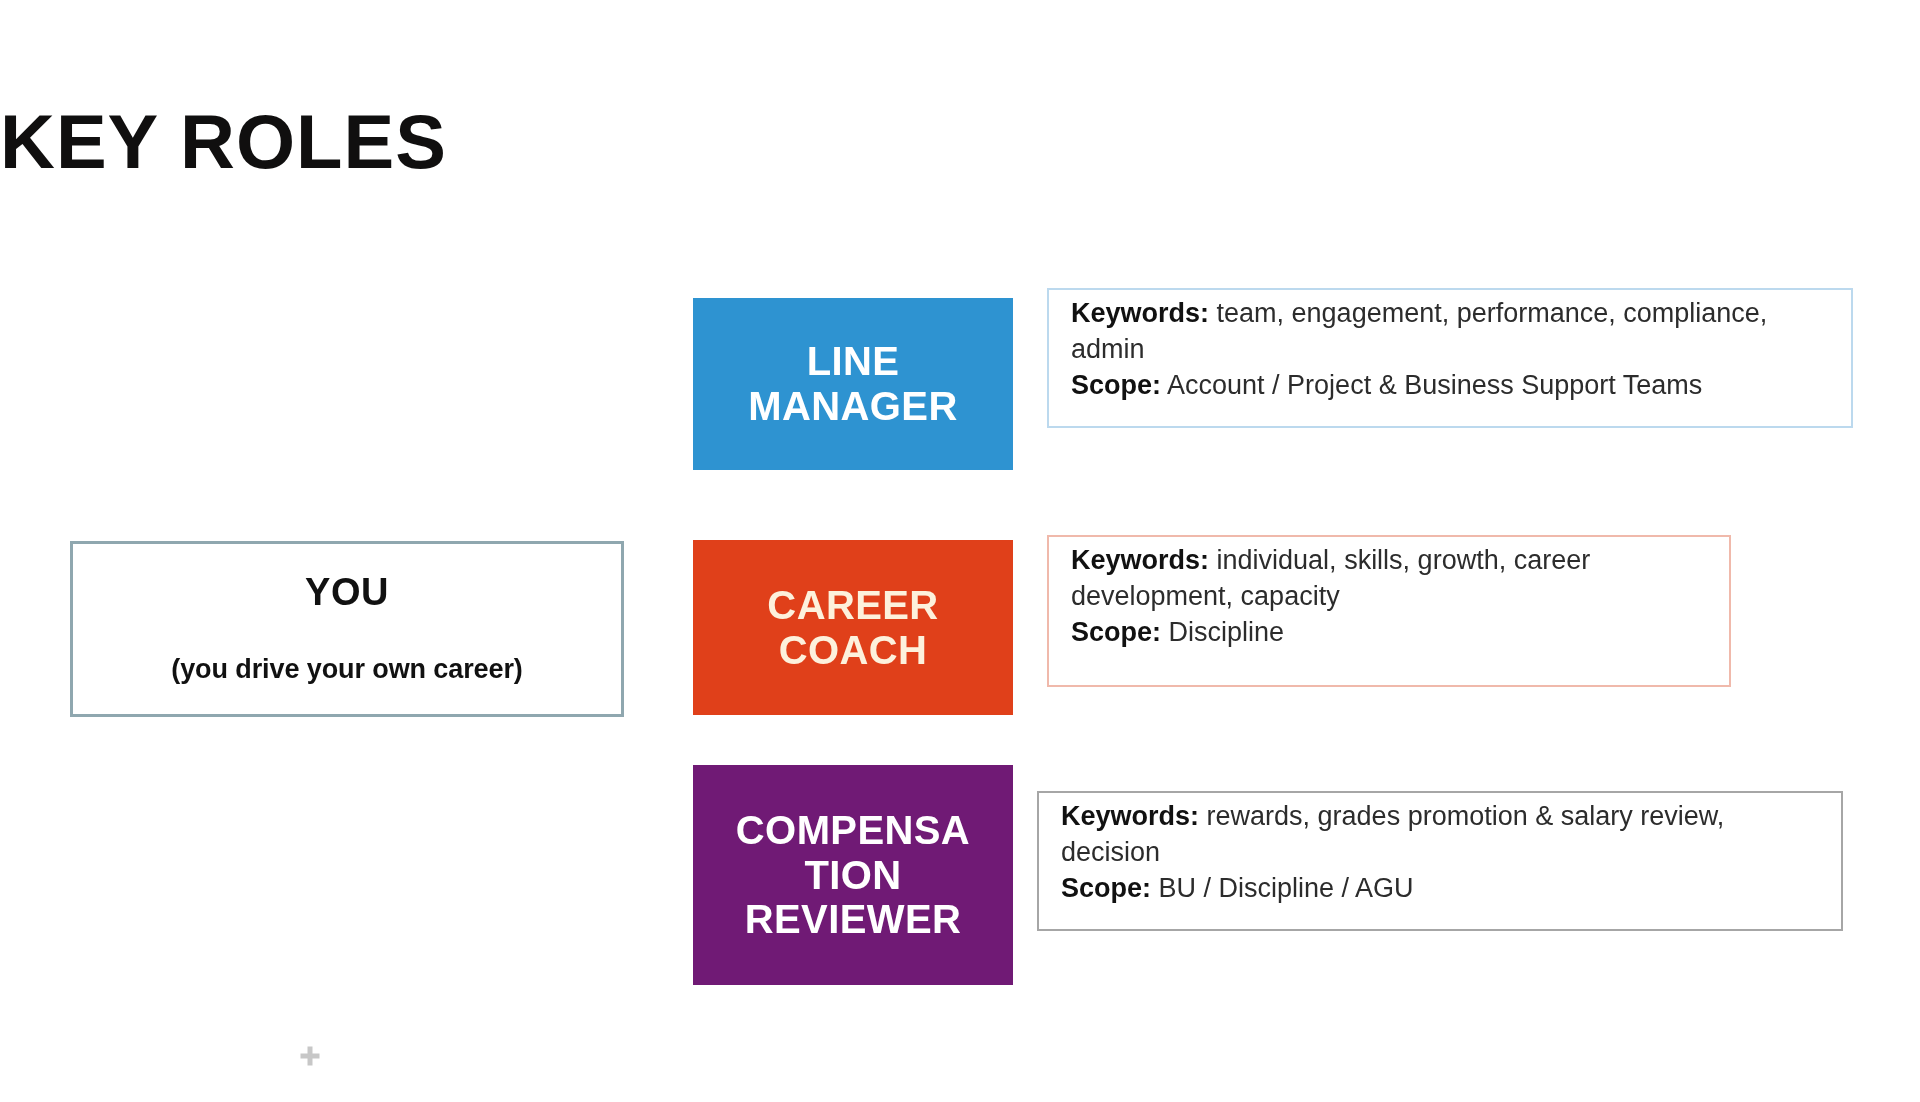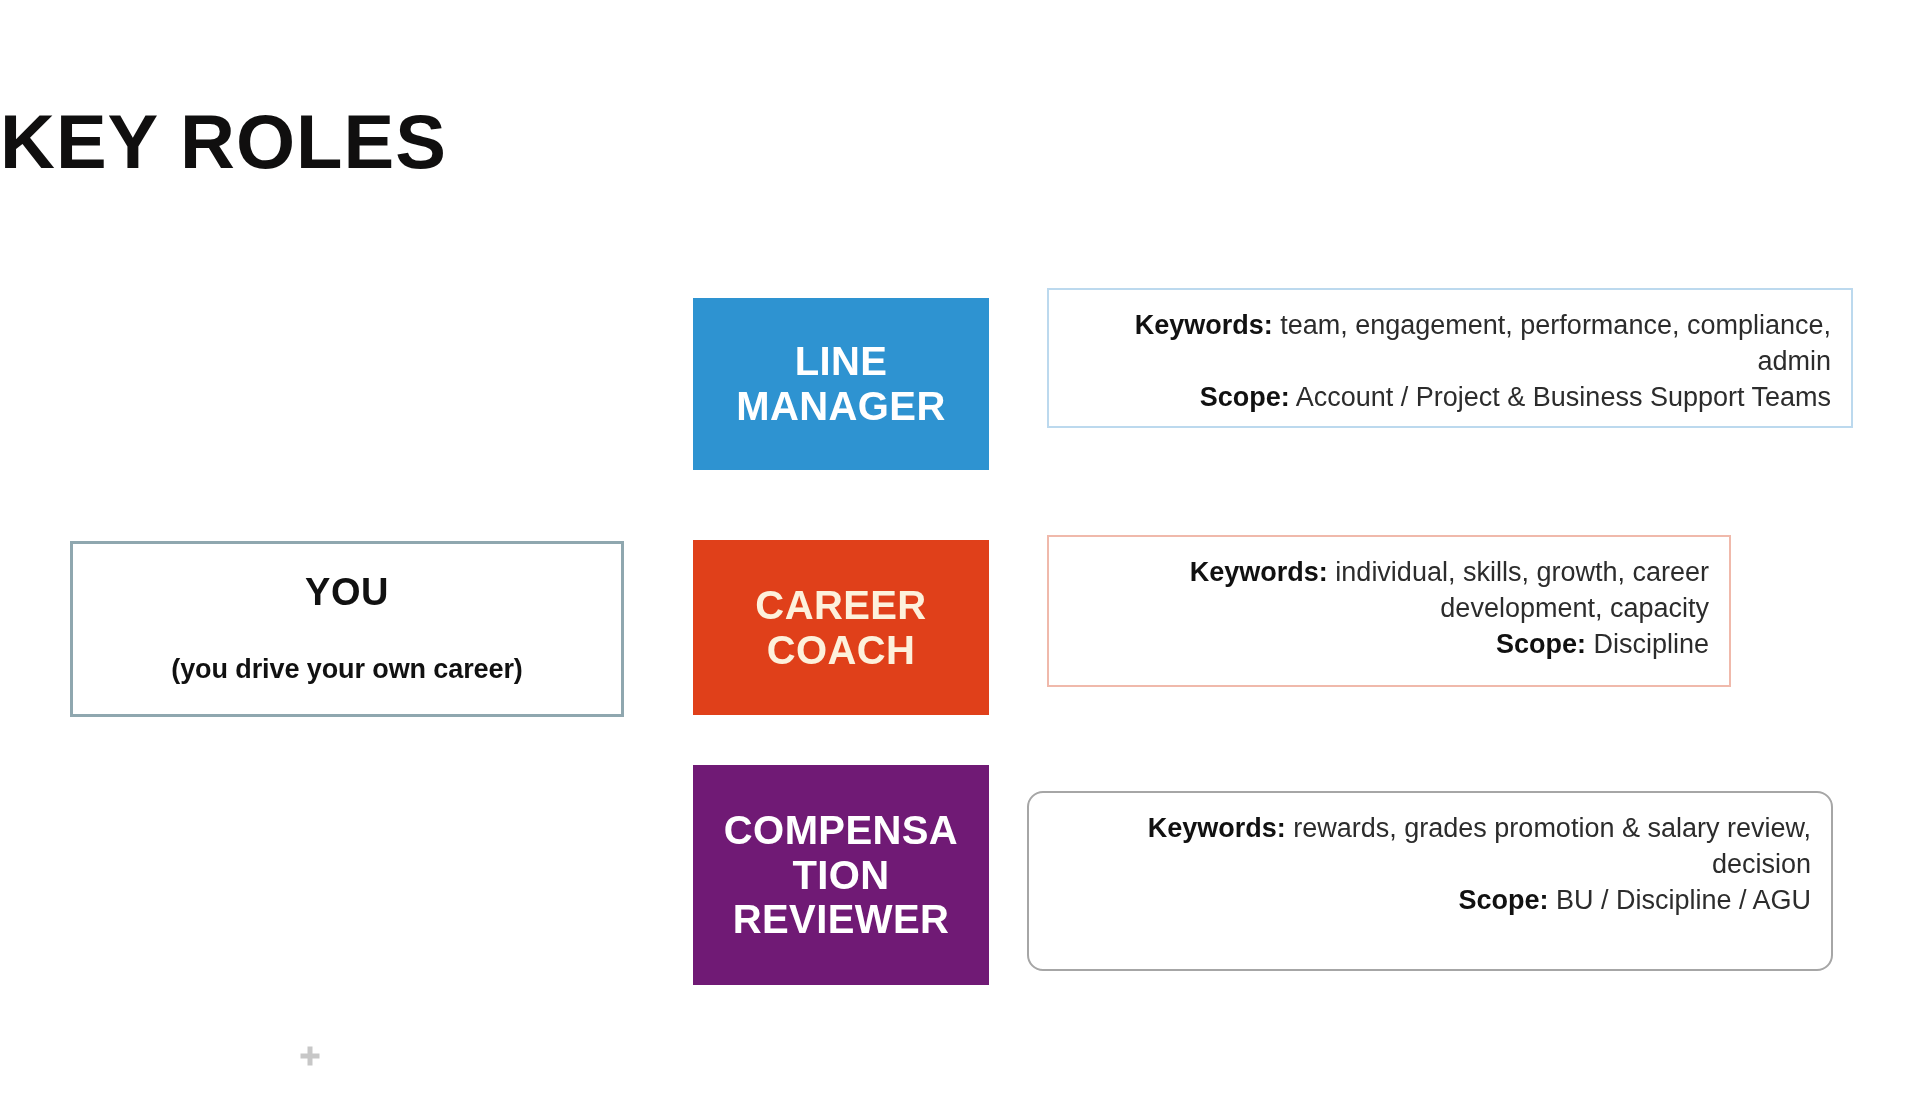--- a/index.html
+++ b/index.html
@@ -72,21 +72,21 @@
   .role-row {
     position: absolute;
     left: 693px;
   }
 
   
   .role-chip {
     position: absolute;
     left: 0;
     top: 0;
-    width: 296px;
+    width: 320px;
     box-sizing: border-box;
     display: flex;
     align-items: center;
     justify-content: center;
     text-align: center;
     font-weight: bold;
     font-size: 40px;
     line-height: 1.12;
     letter-spacing: 0.4px;
     padding: 4px 6px;
@@ -94,45 +94,44 @@
 
   .chip-blue   { background: #2e93d1; color: #ffffff; }
   .chip-red    { background: #e0401a; color: #fdf1dc; }
   .chip-slate  { background: #701a75; color: #ffffff; }
 
   
   .kw-panel {
     position: absolute;
     box-sizing: border-box;
     background: #ffffff;
-    padding: 18px 20px 16px 22px;
+    padding: 6px 20px 16px 22px;
     font-size: 27px;
     line-height: 1.33;
     color: #2c2c2c;
-    text-align: right;
   }
   .kw-panel .lead { font-weight: bold; color: #111111; }
   .kw-line { white-space: normal; }
 
   .panel-blue  { border: 2px solid #bcd9ee; }
   .panel-red   { border: 2px solid #f0b9ab; }
   .panel-gray  { border: 2px solid #a6a6a6; }
 
   
   #row-line-manager            { top: 298px; }
   #row-line-manager .role-chip { height: 172px; }
   #row-line-manager .kw-panel  { left: 354px; top: -10px; width: 806px; height: 140px; }
 
   #row-career-coach            { top: 540px; }
   #row-career-coach .role-chip { height: 175px; }
   #row-career-coach .kw-panel  { left: 354px; top: -5px; width: 684px; height: 152px; }
 
   #row-compensation-reviewer            { top: 765px; }
   #row-compensation-reviewer .role-chip { height: 220px; }
-  #row-compensation-reviewer .kw-panel  { left: 334px; top: 26px; width: 806px; height: 180px; border-radius: 16px; }
+  #row-compensation-reviewer .kw-panel  { left: 344px; top: 26px; width: 806px; height: 140px; }
 
   
   .corner-mark {
     position: absolute;
     left: 298px;
     top: 1044px;
     width: 24px;
     height: 24px;
     opacity: 0.55;
   }

